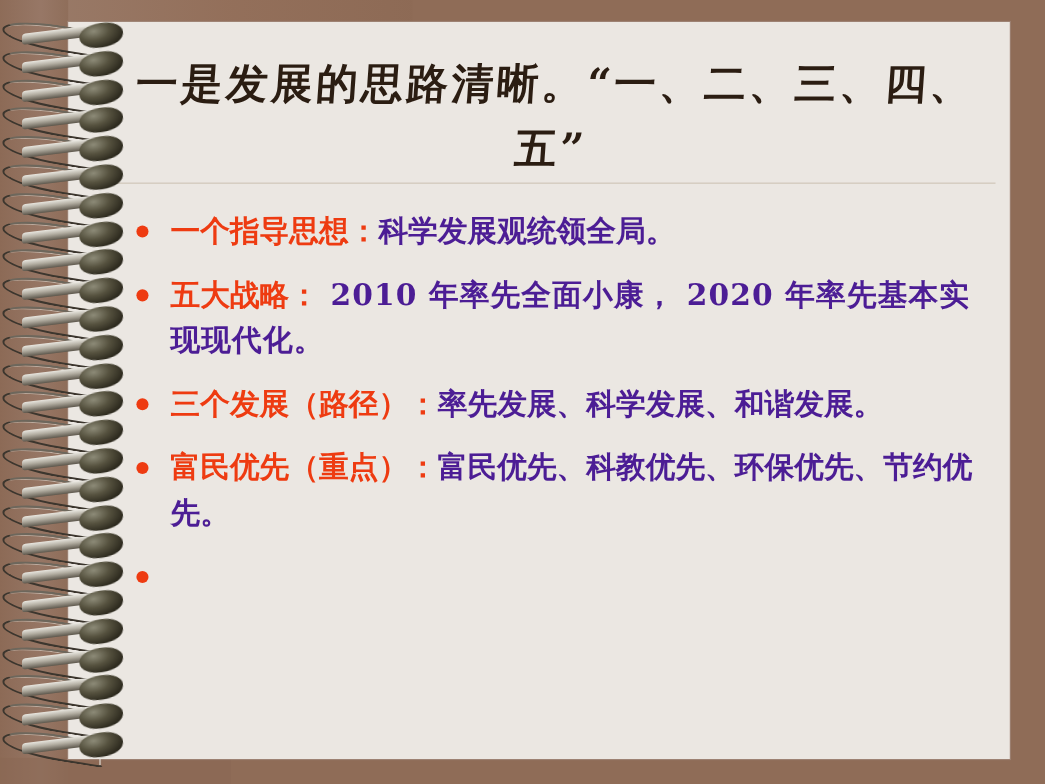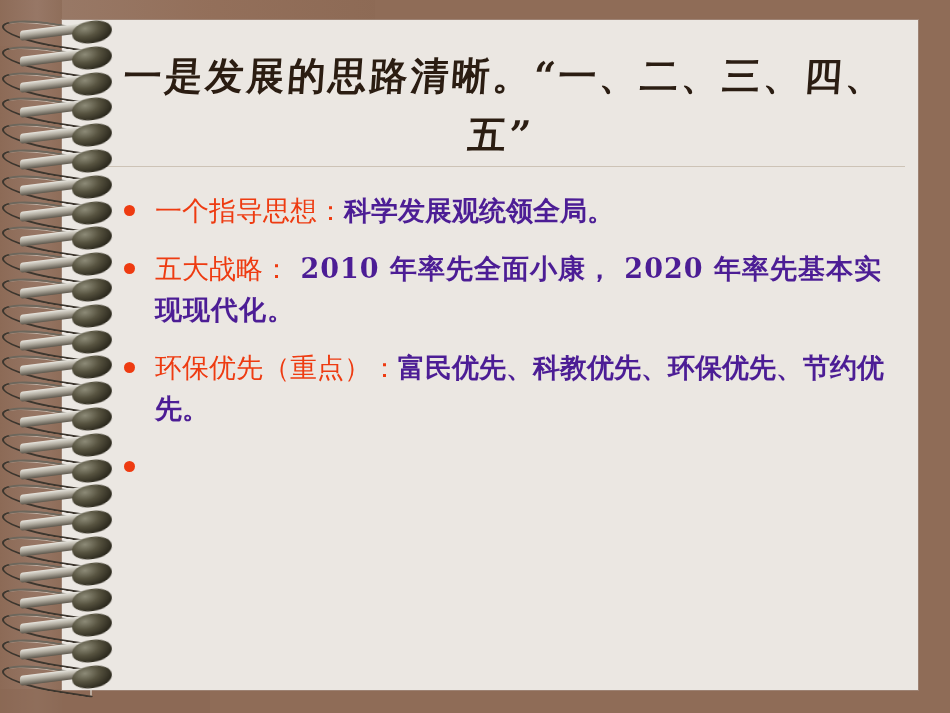--- a/index.html
+++ b/index.html
@@ -103,21 +103,21 @@
   .bullet-text {
     font-family: "DejaVu Serif", serif;
     font-size: 27px;
     line-height: 41px;
     color: #000000;
     font-weight: 600;
     letter-spacing: 0px;
   }
   .hl {
     color: #ee3b11;
-    font-weight: 400;
+    font-weight: 700;
   }
   .plain {
     color: #4c1d95;
   }
   .num {
     font-family: "DejaVu Serif", serif;
     letter-spacing: 1px;
   }
 
   
@@ -195,24 +195,28 @@
       <div class="bullet-row">
         <span class="bullet-dot"></span>
         <span class="bullet-text"><span class="hl">一个指导思想</span><span class="hl">：</span><span class="plain">科学发展观统领全局。</span></span>
       </div>
 
       <div class="bullet-row">
         <span class="bullet-dot"></span>
         <span class="bullet-text"><span class="hl">五大战略</span><span class="hl">：</span><span class="plain num"> 2010 年率先全面小康， 2020 年率先基本实现现代化。</span></span>
       </div>
 
-
-      <div class="bullet-row">
-        <span class="bullet-dot"></span>
-        <span class="bullet-text"><span class="hl">环保优先（重点）</span><span class="hl">：</span><span class="plain">富民优先、科教优先、环保优先、节约优先。</span></span>
+      <div class="bullet-row">
+        <span class="bullet-dot"></span>
+        <span class="bullet-text"><span class="hl">三个发展（路径）</span><span class="hl">：</span><span class="plain">率先发展、科学发展、和谐发展。</span></span>
+      </div>
+
+      <div class="bullet-row">
+        <span class="bullet-dot"></span>
+        <span class="bullet-text"><span class="hl">富民优先（重点）</span><span class="hl">：</span><span class="plain">富民优先、科教优先、环保优先、节约优先。</span></span>
       </div>
 
       <div class="bullet-row">
         <span class="bullet-dot"></span>
       </div>
 
     </div>
   </div>
 
   <div id="spiral">

